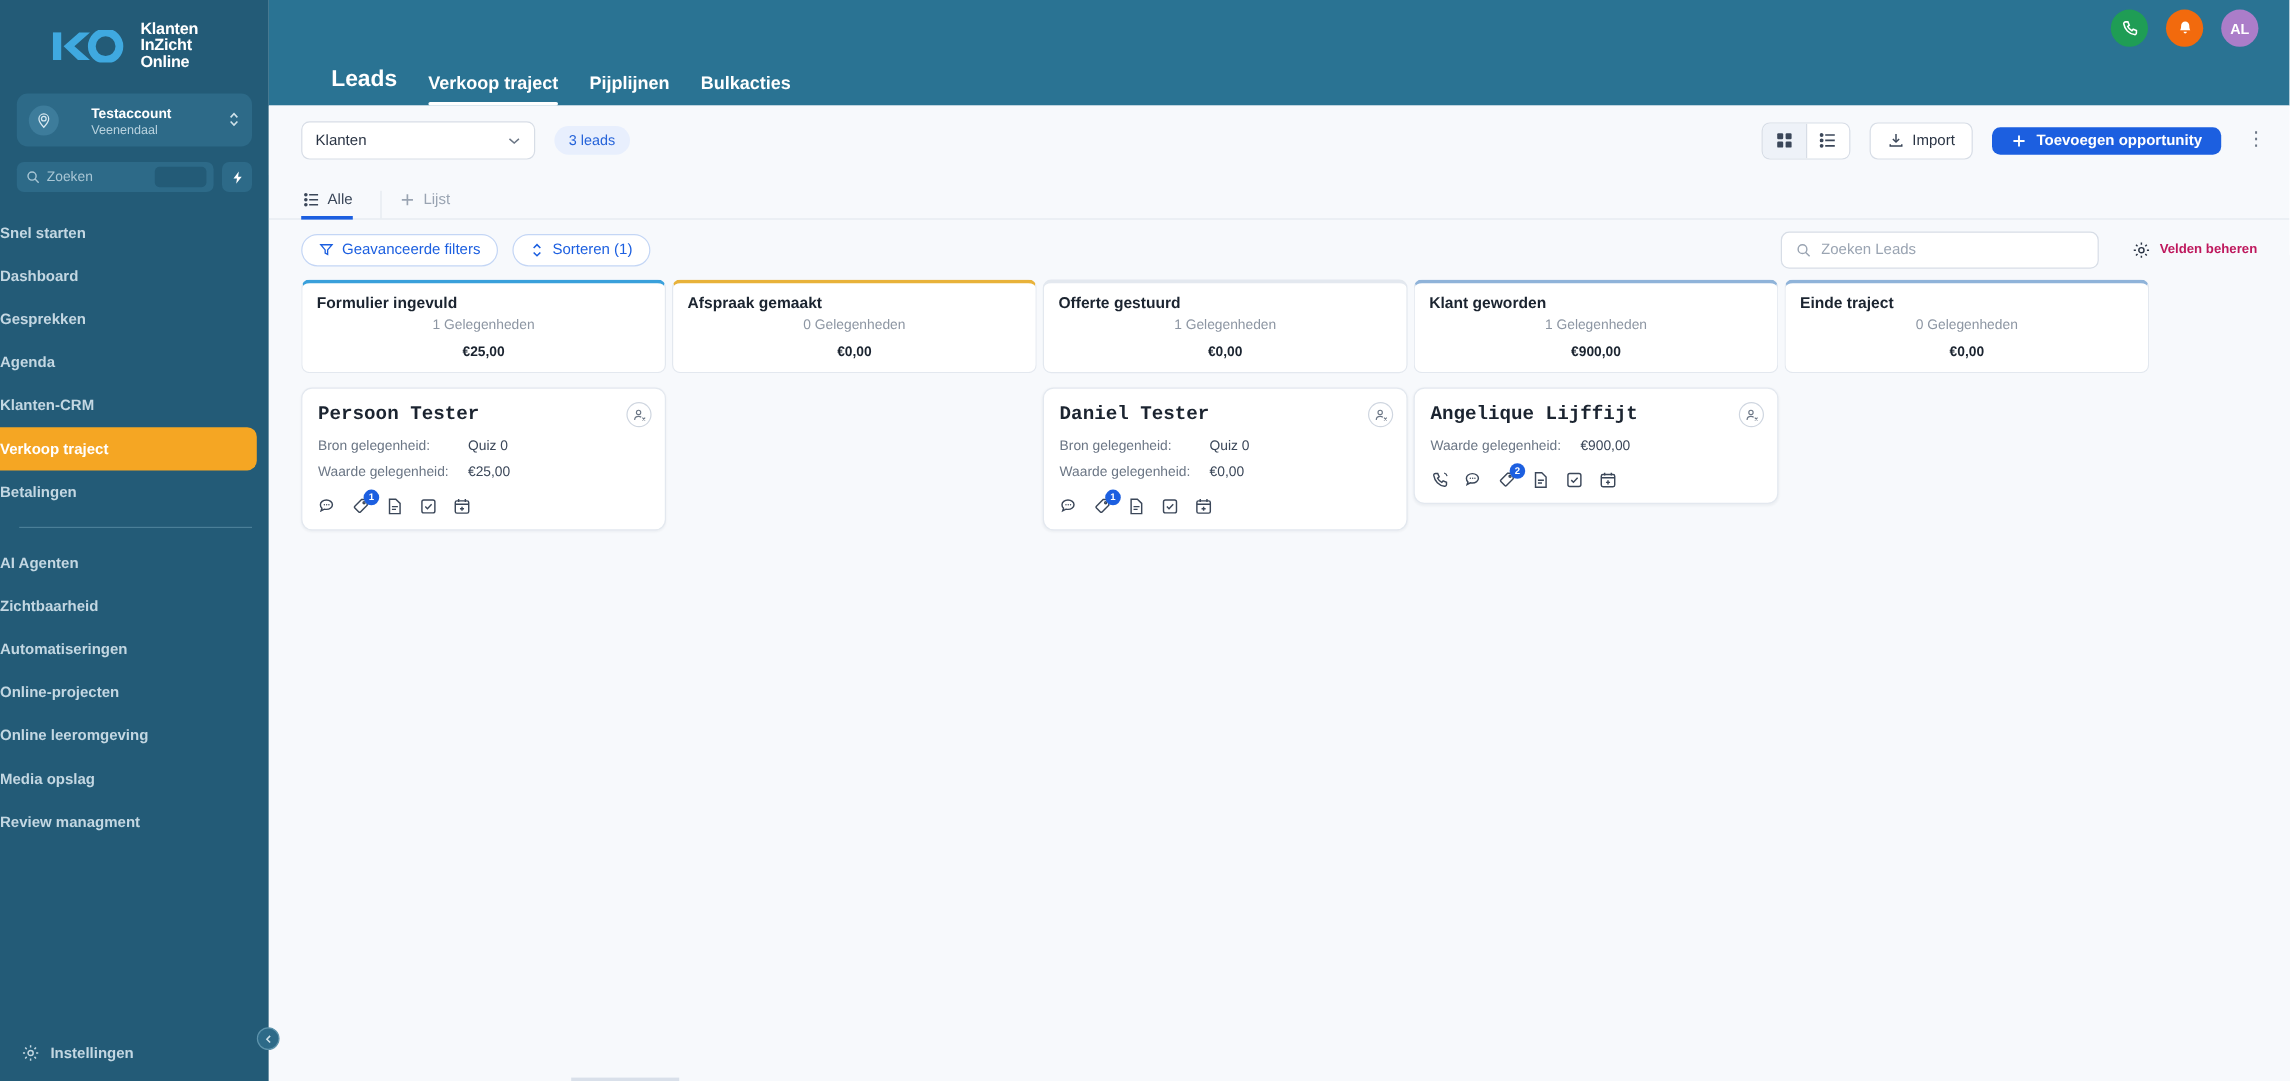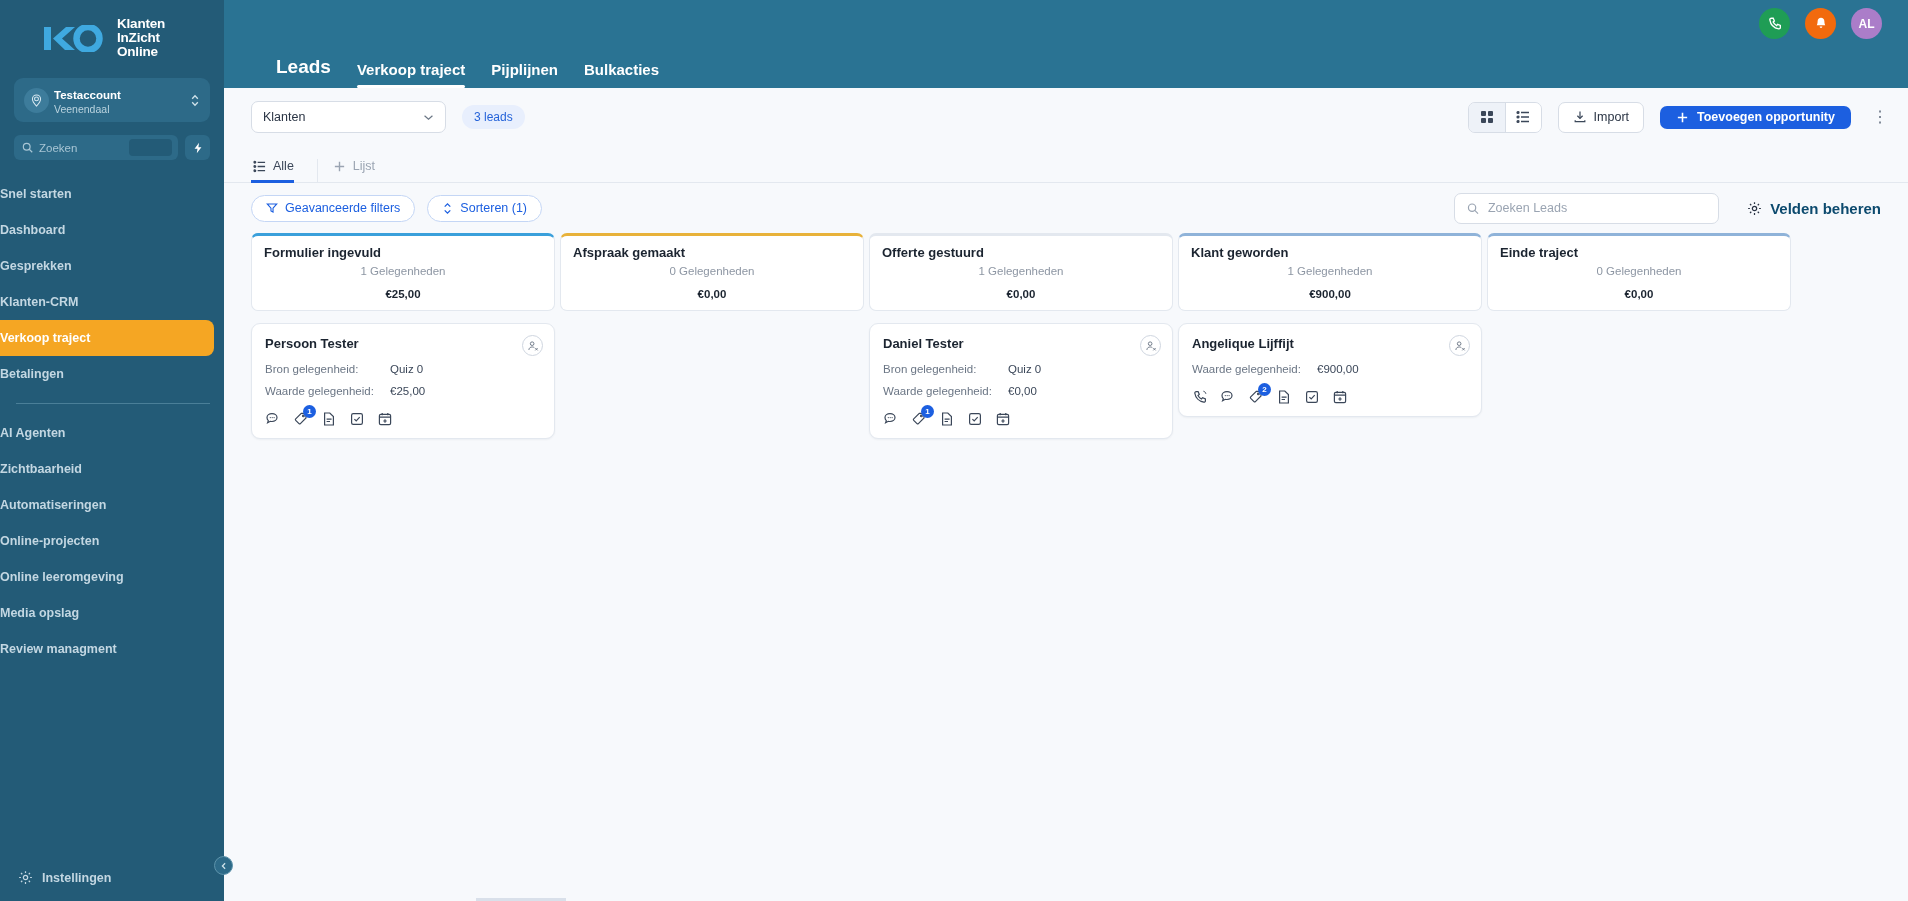--- a/index.html
+++ b/index.html
@@ -24,21 +24,21 @@
   .logo-mark { display:block; }
   .logo-text {
     color: #ffffff; font-size: 13.5px; line-height: 14px;
     font-weight: 700; letter-spacing: -0.2px;
   }
   .acct-card {
     margin: 7px 14px 0 14px;
     background: #2d6a88;
     border-radius: 9px;
     height: 44px;
-    display: flex; align-items: center; gap: 5px;
+    display: flex; align-items: center; gap: 27px;
     padding: 0 10px;
   }
   .acct-avatar {
     width: 25px; height: 25px; border-radius: 50%;
     background: #3d7c9b; flex: 0 0 25px;
     display: flex; align-items: center; justify-content: center;
   }
   .acct-names { flex: 1; min-width: 0; }
   .acct-name { color: #fff; font-size: 11.5px; font-weight: 700; line-height: 13px; }
   .acct-sub { color: #b9d3df; font-size: 10.5px; line-height: 13px; }
@@ -181,42 +181,42 @@
     width: 265px; height: 31px; border: 1px solid #d7dde6; border-radius: 7px; background: #fff;
     display: flex; align-items: center; gap: 9px; padding: 0 12px;
   }
   .search-leads input {
     border: none; outline: none; font-size: 12.5px; color: #3b4759; background: transparent;
     font-family: "Liberation Sans", sans-serif; width: 100%;
   }
   .search-leads input::placeholder { color: #9aa4b2; }
   .velden {
     display: flex; align-items: center; gap: 8px; margin-left: 16px;
-    font-size: 15px; font-weight: 700; color: #0c4a6e; cursor: pointer;
+    font-size: 11px; font-weight: 700; color: #be185d; cursor: pointer;
   }
 
   
   .board { display: flex; gap: 5px; padding: 0 27px; align-items: flex-start; }
   .col { width: 304px; flex: 0 0 304px; }
   .col-head {
     background: #fff; border: 1px solid #e3e8ef; border-radius: 7px;
     border-top-width: 3px; border-top-style: solid;
     padding: 9px 12px 10px 12px; margin-bottom: 12px;
   }
   .col-title { font-size: 13px; font-weight: 700; color: #1b2430; margin-bottom: 5px; }
   .col-meta { display: flex; align-items: center; gap: 11px; flex-direction: column; }
   .col-count { font-size: 11.5px; color: #8d96a3; }
   .col-amt { font-size: 11.5px; color: #1b2430; font-weight: 700; }
 
   .card {
     background: #fff; border: 1px solid #e3e8ef; border-radius: 9px;
     padding: 12px 13px 11px 13px; position: relative;
     box-shadow: 0 1px 2px rgba(20,30,50,.05);
   }
-  .card-title { font-size: 13px; font-weight: 700; color: #1b2430; margin-bottom: 12px; }
+  .card-title { font-size: 16px; font-weight: 700; color: #1b2430; margin-bottom: 12px; font-family: Liberation Mono, monospace; }
   .card-unassign {
     position: absolute; right: 11px; top: 11px;
     width: 21px; height: 21px; border-radius: 50%;
     border: 1px solid #cfd6e0; display: flex; align-items: center; justify-content: center;
     cursor: pointer;
   }
   .kv { display: flex; align-items: center; margin-bottom: 10px; }
   .kv .k { font-size: 11.5px; color: #6b7685; width: 125px; flex: 0 0 125px; }
   .kv .v { font-size: 11.5px; color: #3b4759; }
   .card-icons { display: flex; align-items: center; gap: 12px; margin-top: 14px; }
@@ -281,20 +281,21 @@
       <svg width="12" height="12" viewBox="0 0 14 14" fill="#ffffff">
         <path d="M8.2 1 L3 7.8 H6.4 L5.6 13 L11 6.2 H7.5 Z"></path>
       </svg>
     </div>
   </div>
 
   <nav class="nav">
     <div class="nav-item">Snel starten</div>
     <div class="nav-item">Dashboard</div>
     <div class="nav-item">Gesprekken</div>
+    <div class="nav-item">Agenda</div>
     <div class="nav-item">Klanten-CRM</div>
     <div class="nav-item active">Verkoop traject</div>
     <div class="nav-item">Betalingen</div>
 
     <div class="nav-sep"></div>
 
     <div class="nav-item">AI Agenten</div>
     <div class="nav-item">Zichtbaarheid</div>
     <div class="nav-item">Automatiseringen</div>
     <div class="nav-item">Online-projecten</div>

